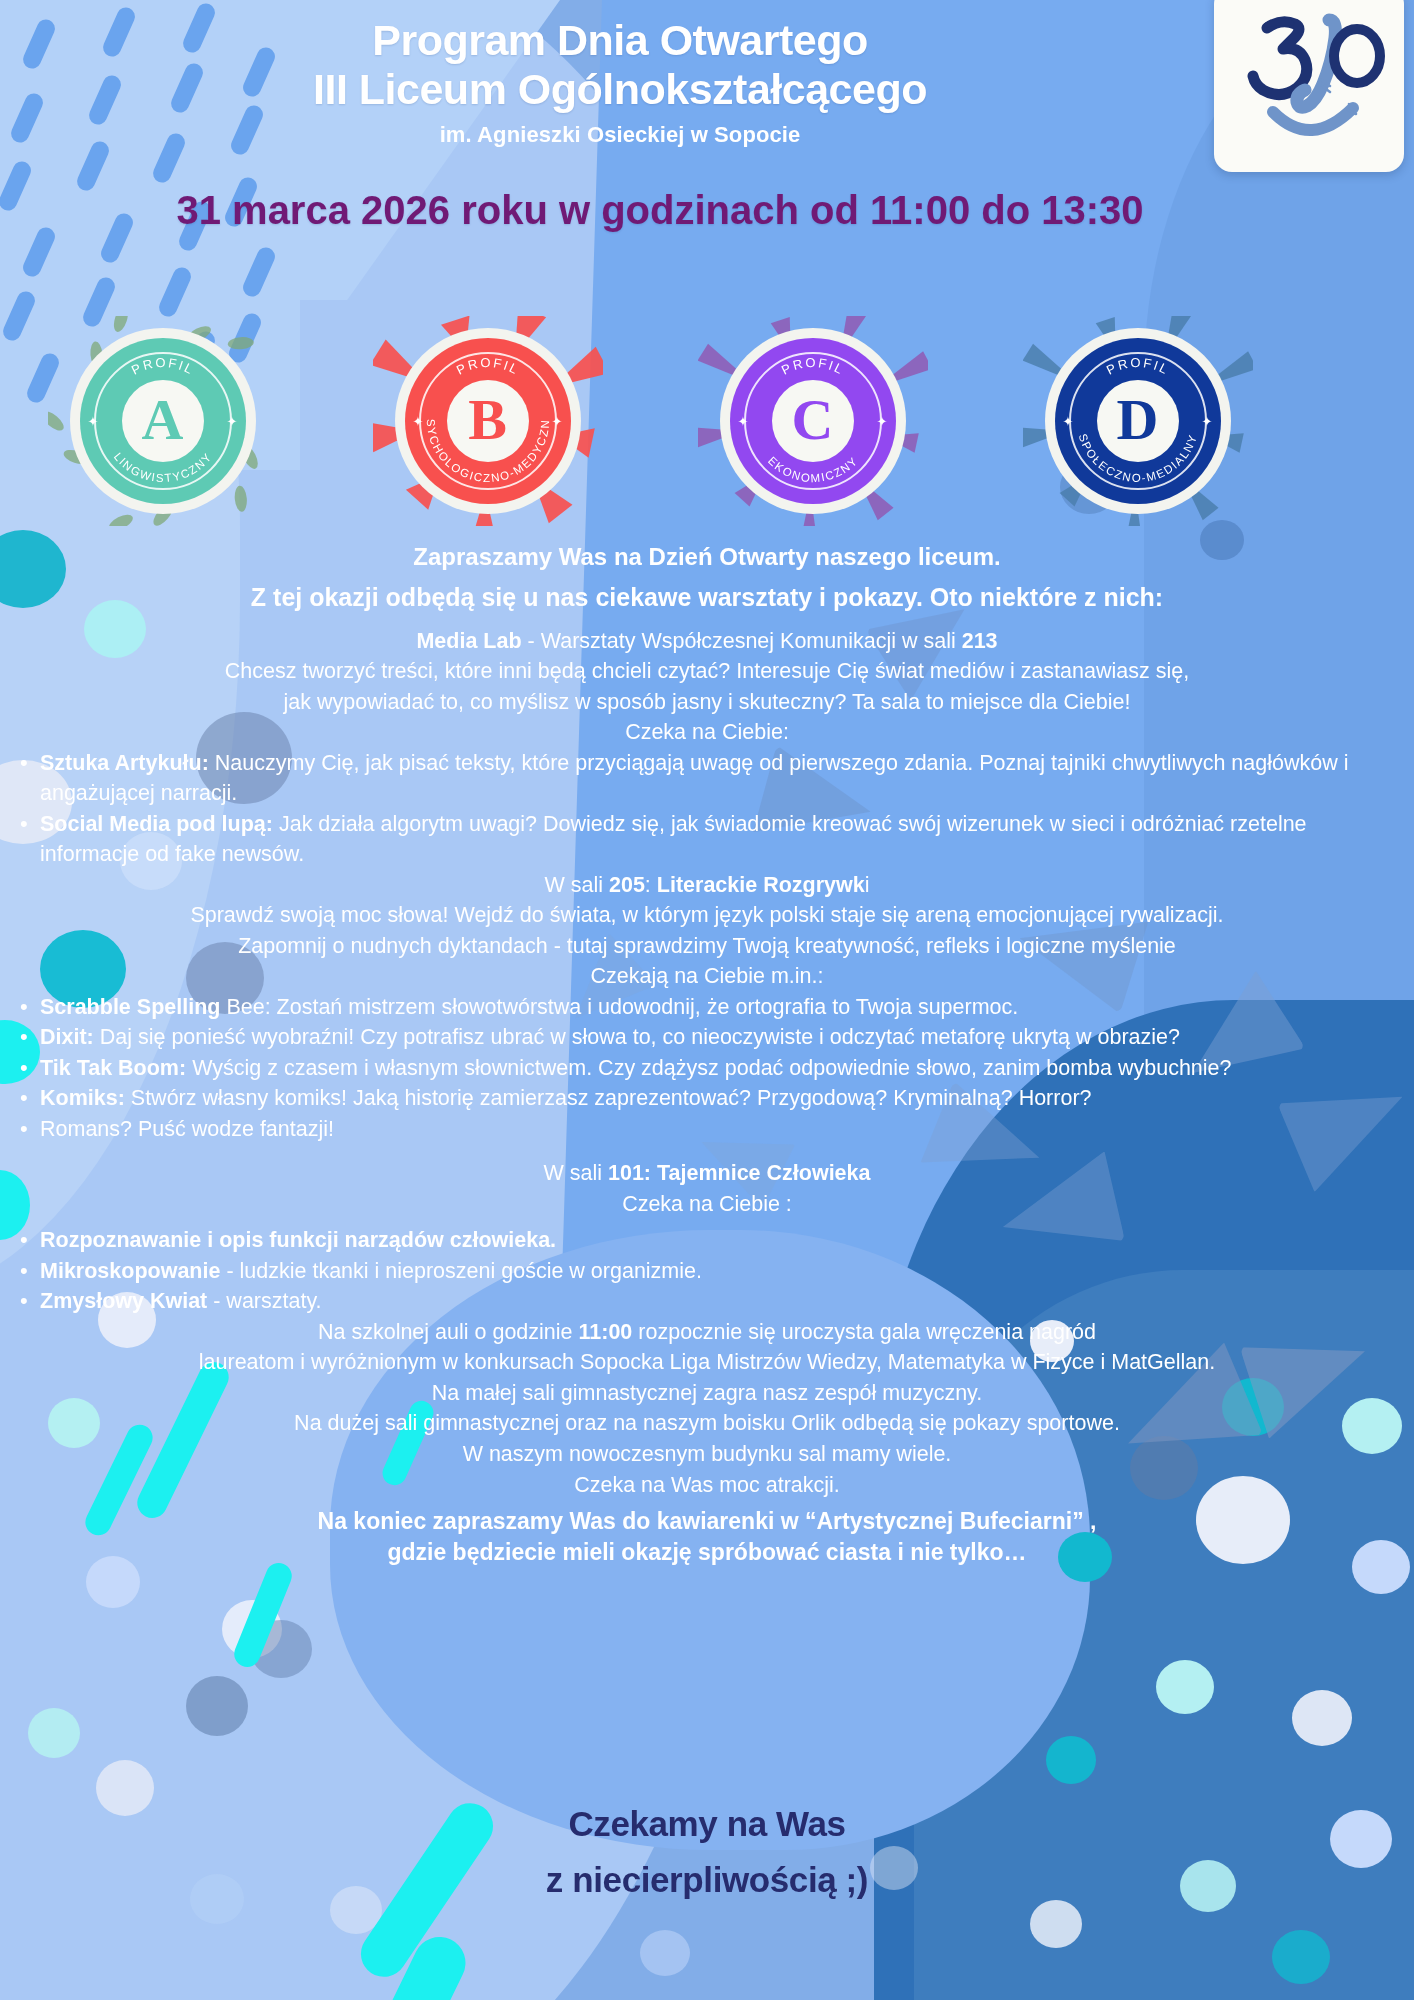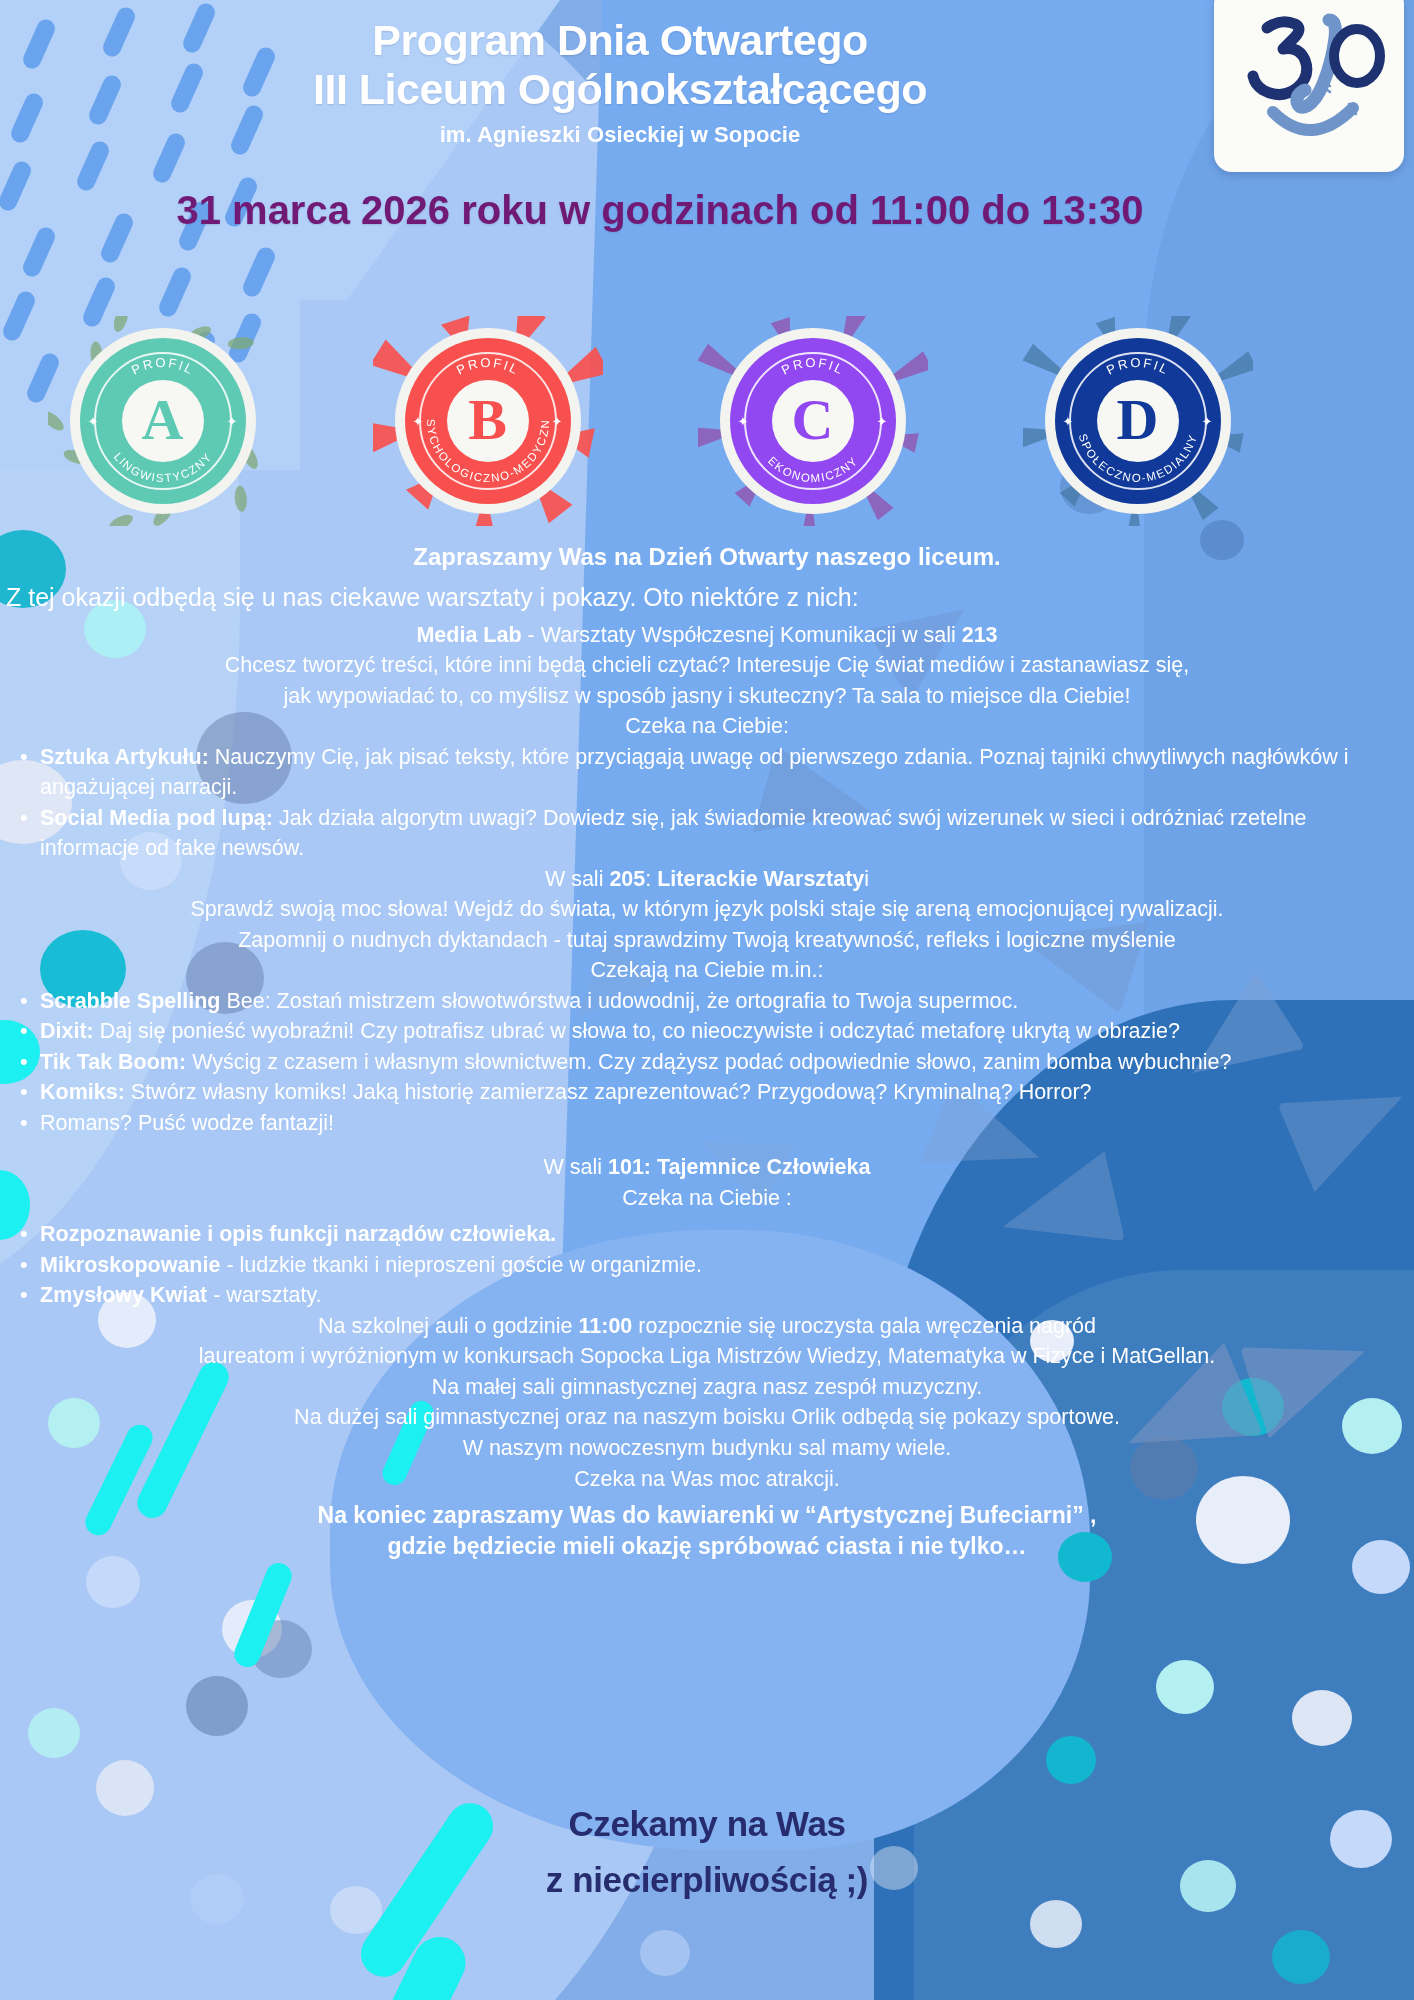--- a/index.html
+++ b/index.html
@@ -152,21 +152,21 @@
   .spark.r { right:8px; }
 
   
   .body-text {
     position:absolute; left:0; top:540px; width:1414px;
     color:#ffffff; font-size:21.5px; line-height:1.42;
     padding:0 6px;
   }
   .ln { text-align:center; }
   .lead1 { font-size:24px; font-weight:bold; text-align:center; margin-bottom:6px; }
-  .lead2 { font-size:25px; font-weight:normal; text-align:left; margin-bottom:4px; }
+  .lead2 { font-size:25px; font-weight:bold; text-align:center; margin-bottom:10px; }
   .bullets { list-style:none; margin:0; padding:0; }
   .bullets li {
     position:relative; padding-left:34px; text-align:left; margin:0;
   }
   .bullets li::before {
     content:"•"; position:absolute; left:14px; top:-1px;
     font-size:22px; color:#ffffff;
   }
   b, strong { font-weight:bold; }
   .gap { height:14px; }
@@ -522,21 +522,21 @@
     </div>
     <div class="ln">Chcesz tworzyć treści, które inni będą chcieli czytać? Interesuje Cię świat mediów i zastanawiasz się,</div>
     <div class="ln">jak wypowiadać to, co myślisz w sposób jasny i skuteczny? Ta sala to miejsce dla Ciebie!</div>
     <div class="ln">Czeka na Ciebie:</div>
     <ul class="bullets" id="medialab-bullets">
         <li><b>Sztuka Artykułu:</b><span> Nauczymy Cię, jak pisać teksty, które przyciągają uwagę od pierwszego zdania. Poznaj tajniki chwytliwych nagłówków i angażującej narracji.</span></li>
         <li><b>Social Media pod lupą:</b><span> Jak działa algorytm uwagi? Dowiedz się, jak świadomie kreować swój wizerunek w sieci i odróżniać rzetelne informacje od fake newsów.</span></li>
       </ul>
 
     <div class="ln">
-      <span>W sali </span><b>205</b><span>: </span><b>Literackie Warsztaty</b><span>i</span>
+      <span>W sali </span><b>205</b><span>: </span><b>Literackie Rozgrywk</b><span>i</span>
     </div>
     <div class="ln">Sprawdź swoją moc słowa! Wejdź do świata, w którym język polski staje się areną emocjonującej rywalizacji.</div>
     <div class="ln">Zapomnij o nudnych dyktandach - tutaj sprawdzimy Twoją kreatywność, refleks i logiczne myślenie</div>
     <div class="ln">Czekają na Ciebie m.in.:</div>
     <ul class="bullets" id="literackie-bullets">
         <li><b>Scrabble Spelling</b><span> Bee: Zostań mistrzem słowotwórstwa i udowodnij, że ortografia to Twoja supermoc.</span></li>
         <li><b>Dixit:</b><span> Daj się ponieść wyobraźni! Czy potrafisz ubrać w słowa to, co nieoczywiste i odczytać metaforę ukrytą w obrazie?</span></li>
         <li><b>Tik Tak Boom:</b><span> Wyścig z czasem i własnym słownictwem. Czy zdążysz podać odpowiednie słowo, zanim bomba wybuchnie?</span></li>
         <li><b>Komiks:</b><span> Stwórz własny komiks! Jaką historię zamierzasz zaprezentować? Przygodową? Kryminalną? Horror?</span></li>
         <li><span>Romans? Puść wodze fantazji!</span></li>

